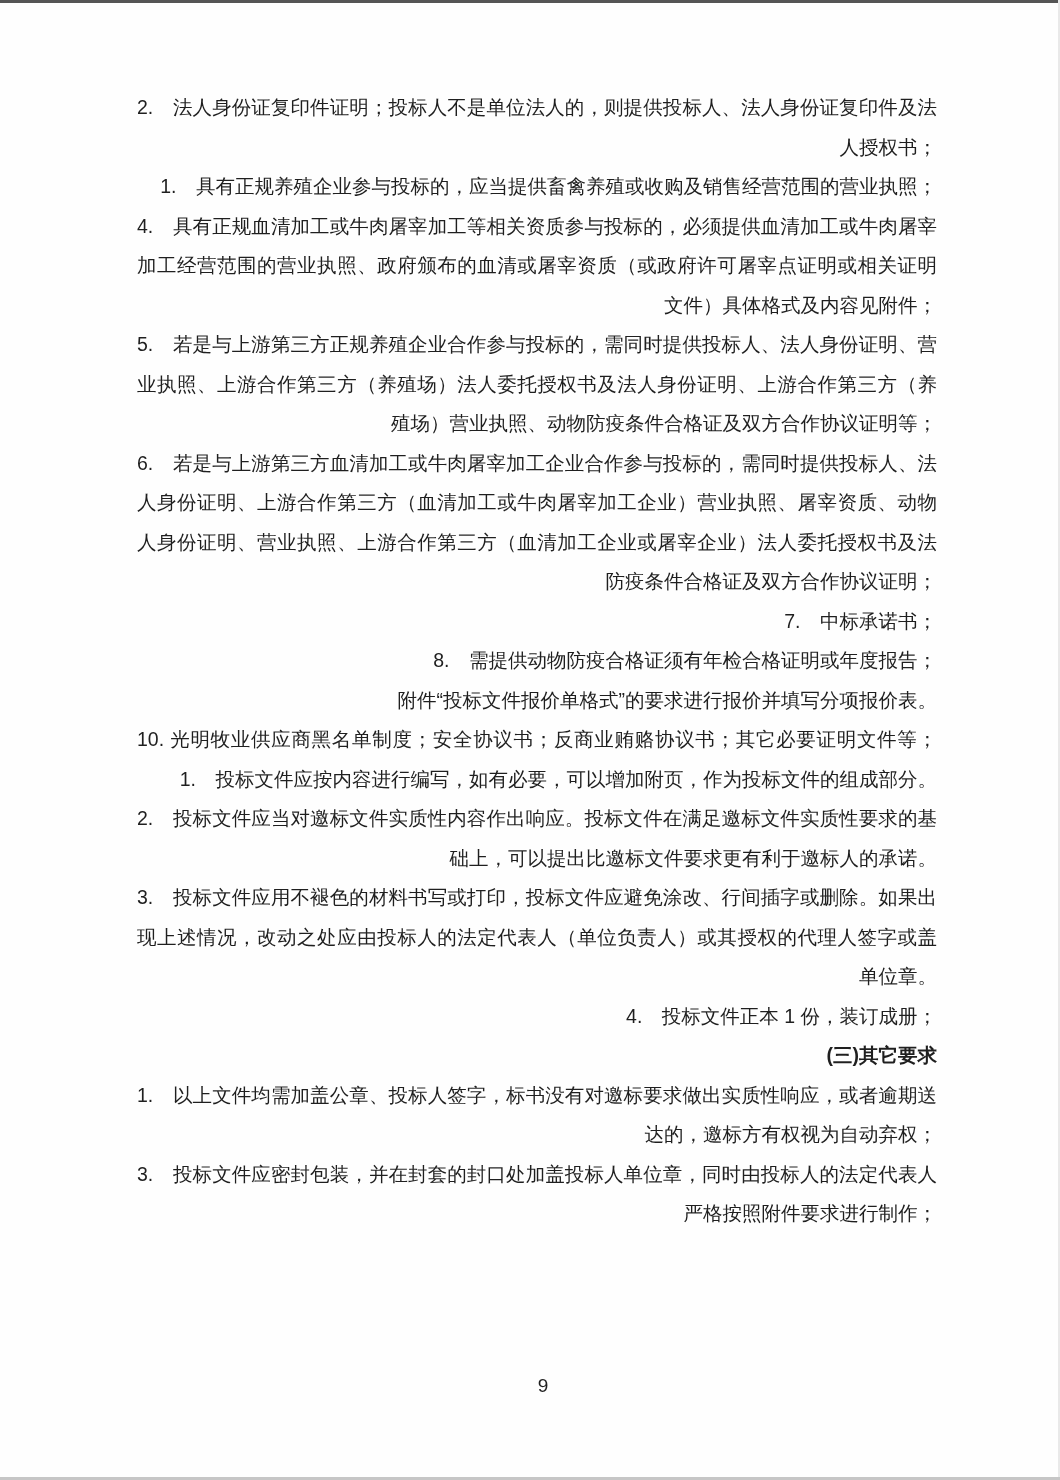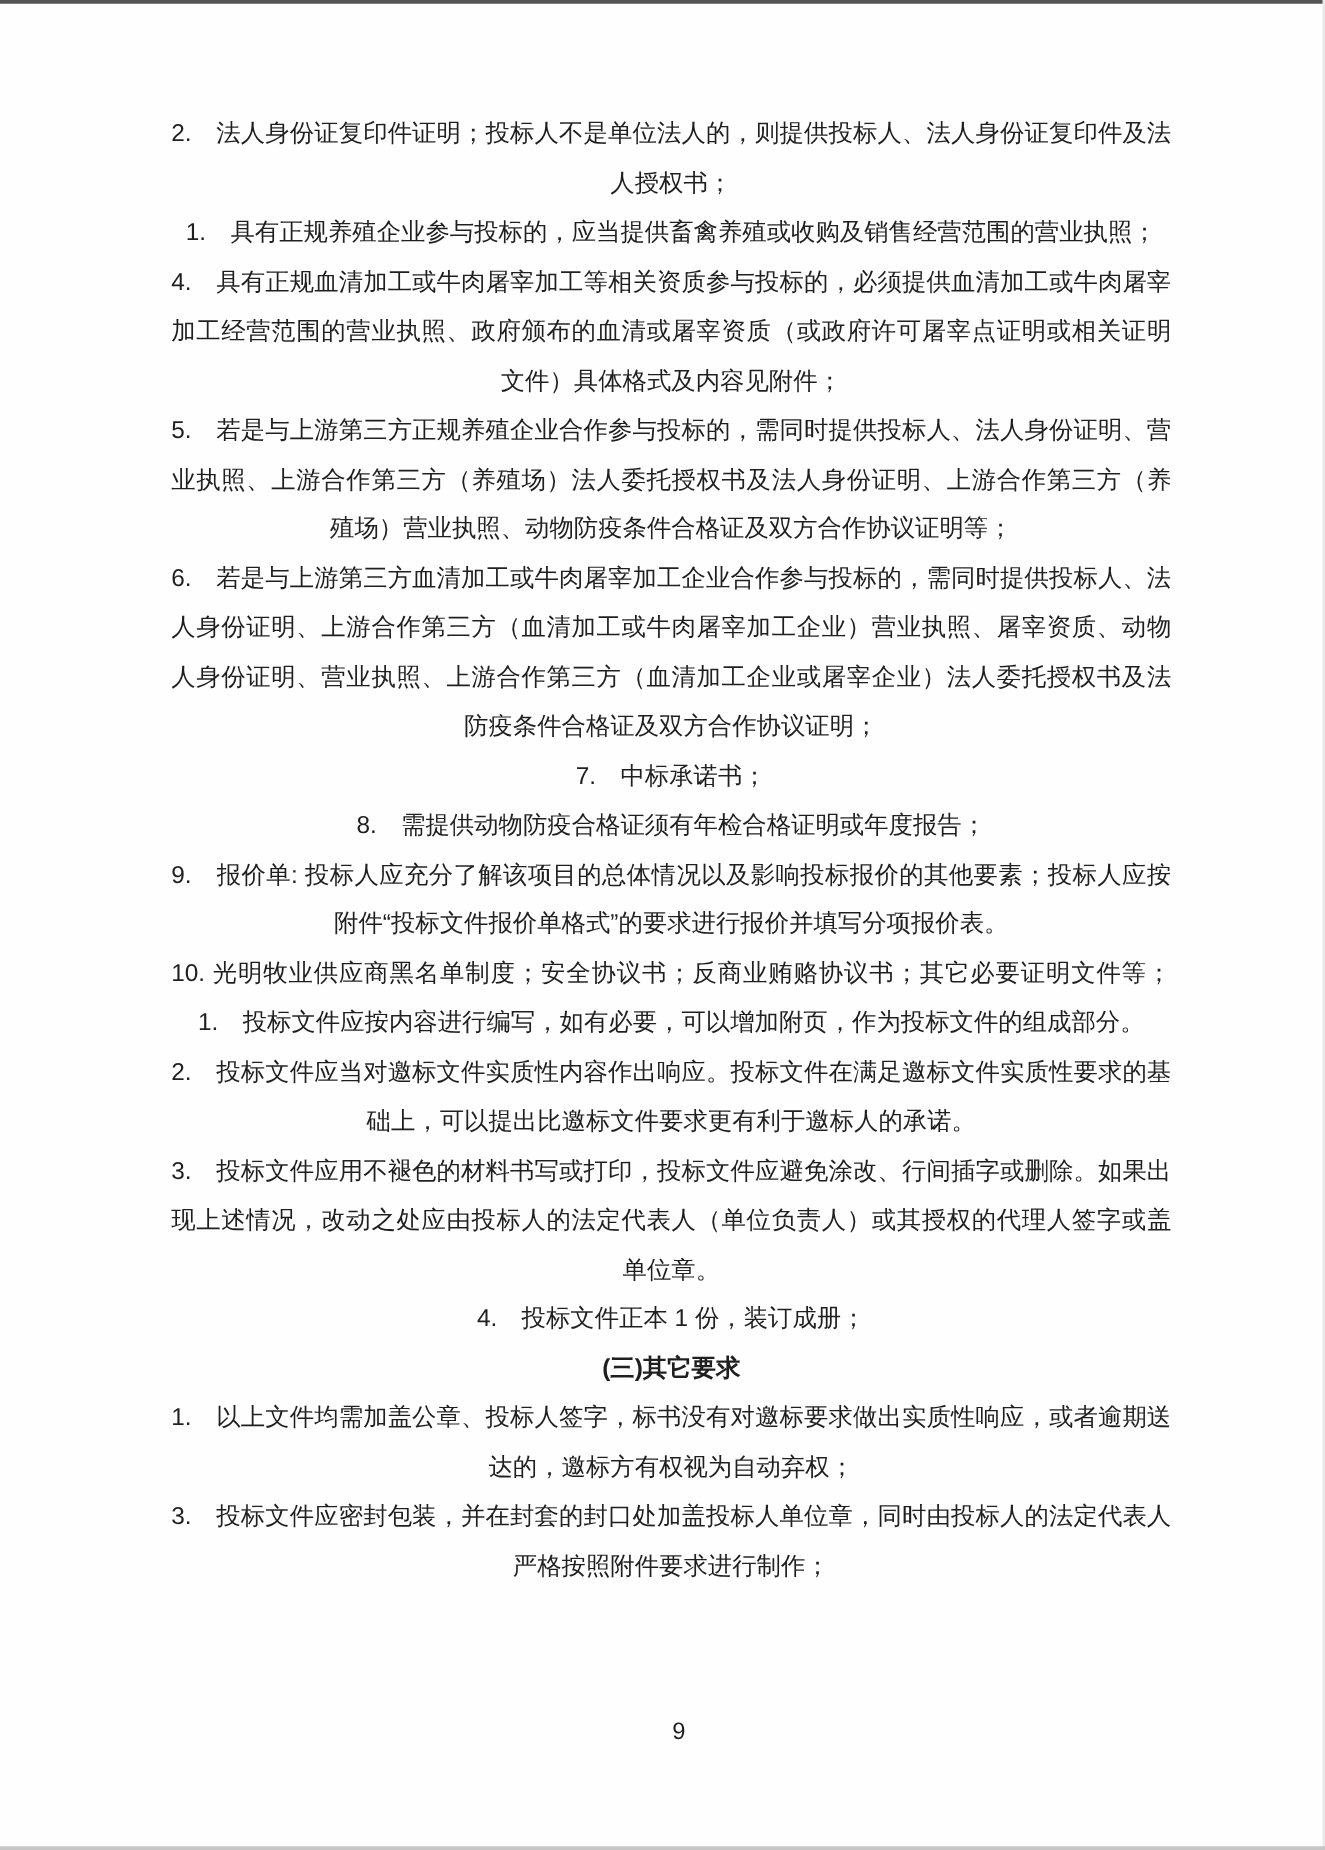--- a/index.html
+++ b/index.html
@@ -38,21 +38,21 @@
     left: 137px;
     top: 88px;
     width: 800px;
   }
   .line {
     height: 39.5px;
     line-height: 39.5px;
     font-size: 19.5px;
     color: #1f1f1f;
     white-space: nowrap;
-    text-align: center;
+    text-align: right;
   }
   .line.fill {
     white-space: normal;
     text-align: justify;
     text-align-last: justify;
     text-justify: inter-ideograph;
   }
   .line.bold {
     font-weight: 700;
   }
@@ -83,21 +83,20 @@
       <div class="line">文件）具体格式及内容见附件；</div>
       <div class="line fill">5.　若是与上游第三方正规养殖企业合作参与投标的，需同时提供投标人、法人身份证明、营</div>
       <div class="line fill">业执照、上游合作第三方（养殖场）法人委托授权书及法人身份证明、上游合作第三方（养</div>
       <div class="line">殖场）营业执照、动物防疫条件合格证及双方合作协议证明等；</div>
       <div class="line fill">6.　若是与上游第三方血清加工或牛肉屠宰加工企业合作参与投标的，需同时提供投标人、法</div>
       <div class="line fill">人身份证明、上游合作第三方（血清加工或牛肉屠宰加工企业）营业执照、屠宰资质、动物</div>
       <div class="line fill">人身份证明、营业执照、上游合作第三方（血清加工企业或屠宰企业）法人委托授权书及法</div>
       <div class="line">防疫条件合格证及双方合作协议证明；</div>
       <div class="line">7.　中标承诺书；</div>
       <div class="line">8.　需提供动物防疫合格证须有年检合格证明或年度报告；</div>
-      <div class="line fill">9.　报价单: 投标人应充分了解该项目的总体情况以及影响投标报价的其他要素；投标人应按</div>
       <div class="line">附件“投标文件报价单格式”的要求进行报价并填写分项报价表。</div>
       <div class="line fill">10. 光明牧业供应商黑名单制度；安全协议书；反商业贿赂协议书；其它必要证明文件等；</div>
       <div class="line">1.　投标文件应按内容进行编写，如有必要，可以增加附页，作为投标文件的组成部分。</div>
       <div class="line fill">2.　投标文件应当对邀标文件实质性内容作出响应。投标文件在满足邀标文件实质性要求的基</div>
       <div class="line">础上，可以提出比邀标文件要求更有利于邀标人的承诺。</div>
       <div class="line fill">3.　投标文件应用不褪色的材料书写或打印，投标文件应避免涂改、行间插字或删除。如果出</div>
       <div class="line fill">现上述情况，改动之处应由投标人的法定代表人（单位负责人）或其授权的代理人签字或盖</div>
       <div class="line">单位章。</div>
       <div class="line">4.　投标文件正本 1 份，装订成册；</div>
       <div class="line bold">(三)其它要求</div>

